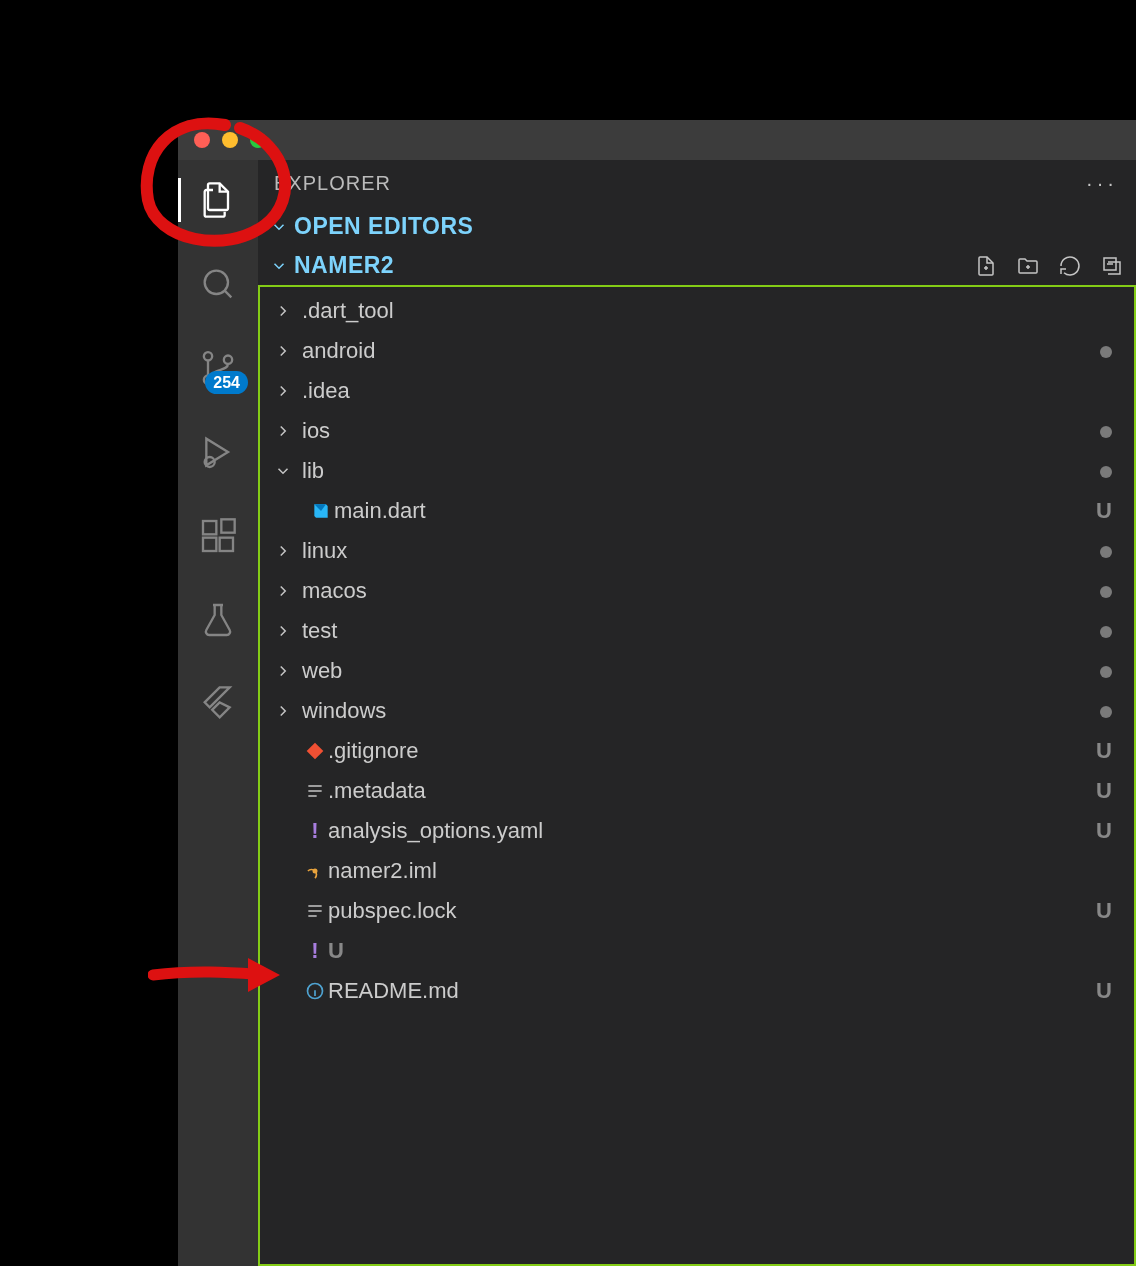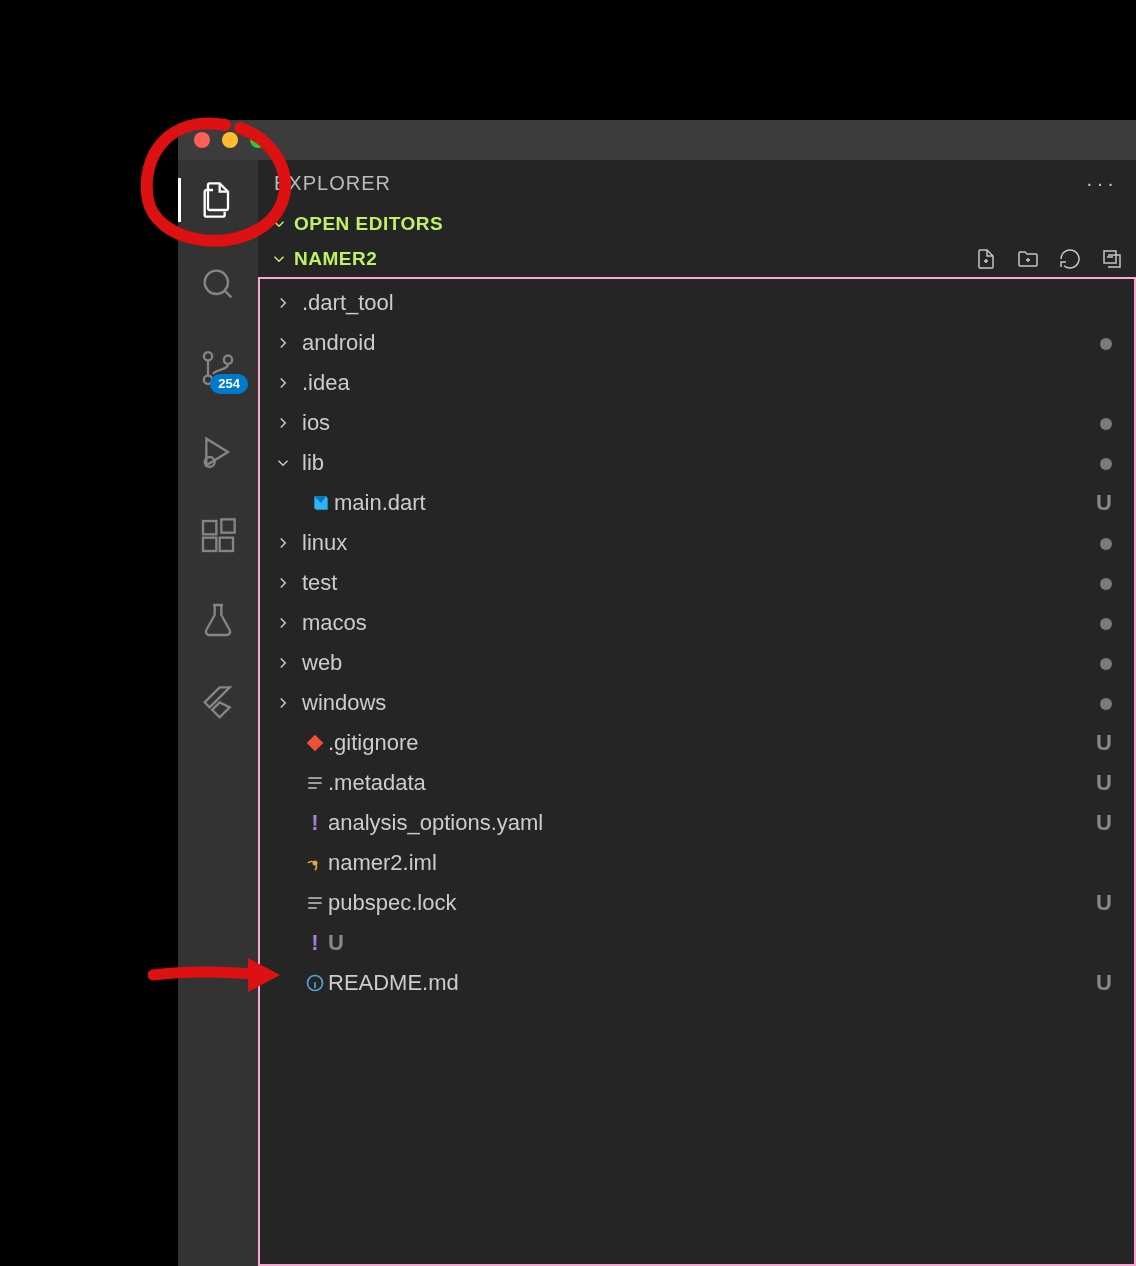--- a/index.html
+++ b/index.html
@@ -61,21 +61,21 @@
     content: "";
     position: absolute;
     left: 0; top: 6px; bottom: 6px;
     width: 3px; background: #fff;
   }
   .badge {
     position: absolute;
     bottom: 2px; right: 10px;
     background: #007acc;
     color: #fff;
-    font-size: 13px;
+    font-size: 16px;
     font-weight: 700;
     border-radius: 14px;
     padding: 2px 8px;
     line-height: 1.2;
   }
 
   .sidebar {
     flex: 1;
     background: #252526;
     color: #ccc;
@@ -91,27 +91,27 @@
     color: #bbb;
     font-size: 20px;
     letter-spacing: 1px;
   }
   .section-head {
     display: flex;
     align-items: center;
     gap: 6px;
     padding: 6px 12px;
     font-weight: 700;
-    font-size: 19px;
-    color: #bef264;
+    font-size: 23px;
+    color: #7dd3fc;
     letter-spacing: 0.5px;
   }
   .section-head .actions { margin-left: auto; display: flex; gap: 18px; color: #c5c5c5; }
   .tree {
-    border: 2px solid #f9a8d4;
+    border: 2px solid #84cc16;
     margin: 0 0 0 0;
     flex: 1;
     padding-top: 4px;
   }
   .row {
     display: flex;
     align-items: center;
     height: 40px;
     padding-right: 22px;
     color: #ccc;
@@ -309,30 +309,30 @@
             </span>
             <span class="label">linux</span>
             <span class="status"><span class="dot"></span></span>
           </div>
           <div class="row ind0">
             <span class="twisty">
               <svg width="18" height="18" viewBox="0 0 24 24" fill="none" stroke="#c5c5c5" stroke-width="2">
                 <path d="m9 6 6 6-6 6"></path>
               </svg>
             </span>
+            <span class="label">macos</span>
+            <span class="status"><span class="dot"></span></span>
+          </div>
+          <div class="row ind0">
+            <span class="twisty">
+              <svg width="18" height="18" viewBox="0 0 24 24" fill="none" stroke="#c5c5c5" stroke-width="2">
+                <path d="m9 6 6 6-6 6"></path>
+              </svg>
+            </span>
             <span class="label">test</span>
-            <span class="status"><span class="dot"></span></span>
-          </div>
-          <div class="row ind0">
-            <span class="twisty">
-              <svg width="18" height="18" viewBox="0 0 24 24" fill="none" stroke="#c5c5c5" stroke-width="2">
-                <path d="m9 6 6 6-6 6"></path>
-              </svg>
-            </span>
-            <span class="label">macos</span>
             <span class="status"><span class="dot"></span></span>
           </div>
           <div class="row ind0">
             <span class="twisty">
               <svg width="18" height="18" viewBox="0 0 24 24" fill="none" stroke="#c5c5c5" stroke-width="2">
                 <path d="m9 6 6 6-6 6"></path>
               </svg>
             </span>
             <span class="label">web</span>
             <span class="status"><span class="dot"></span></span>

